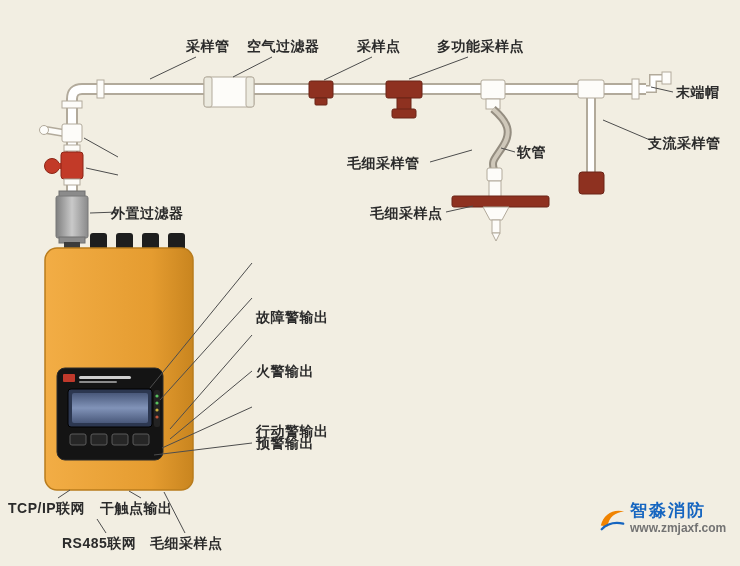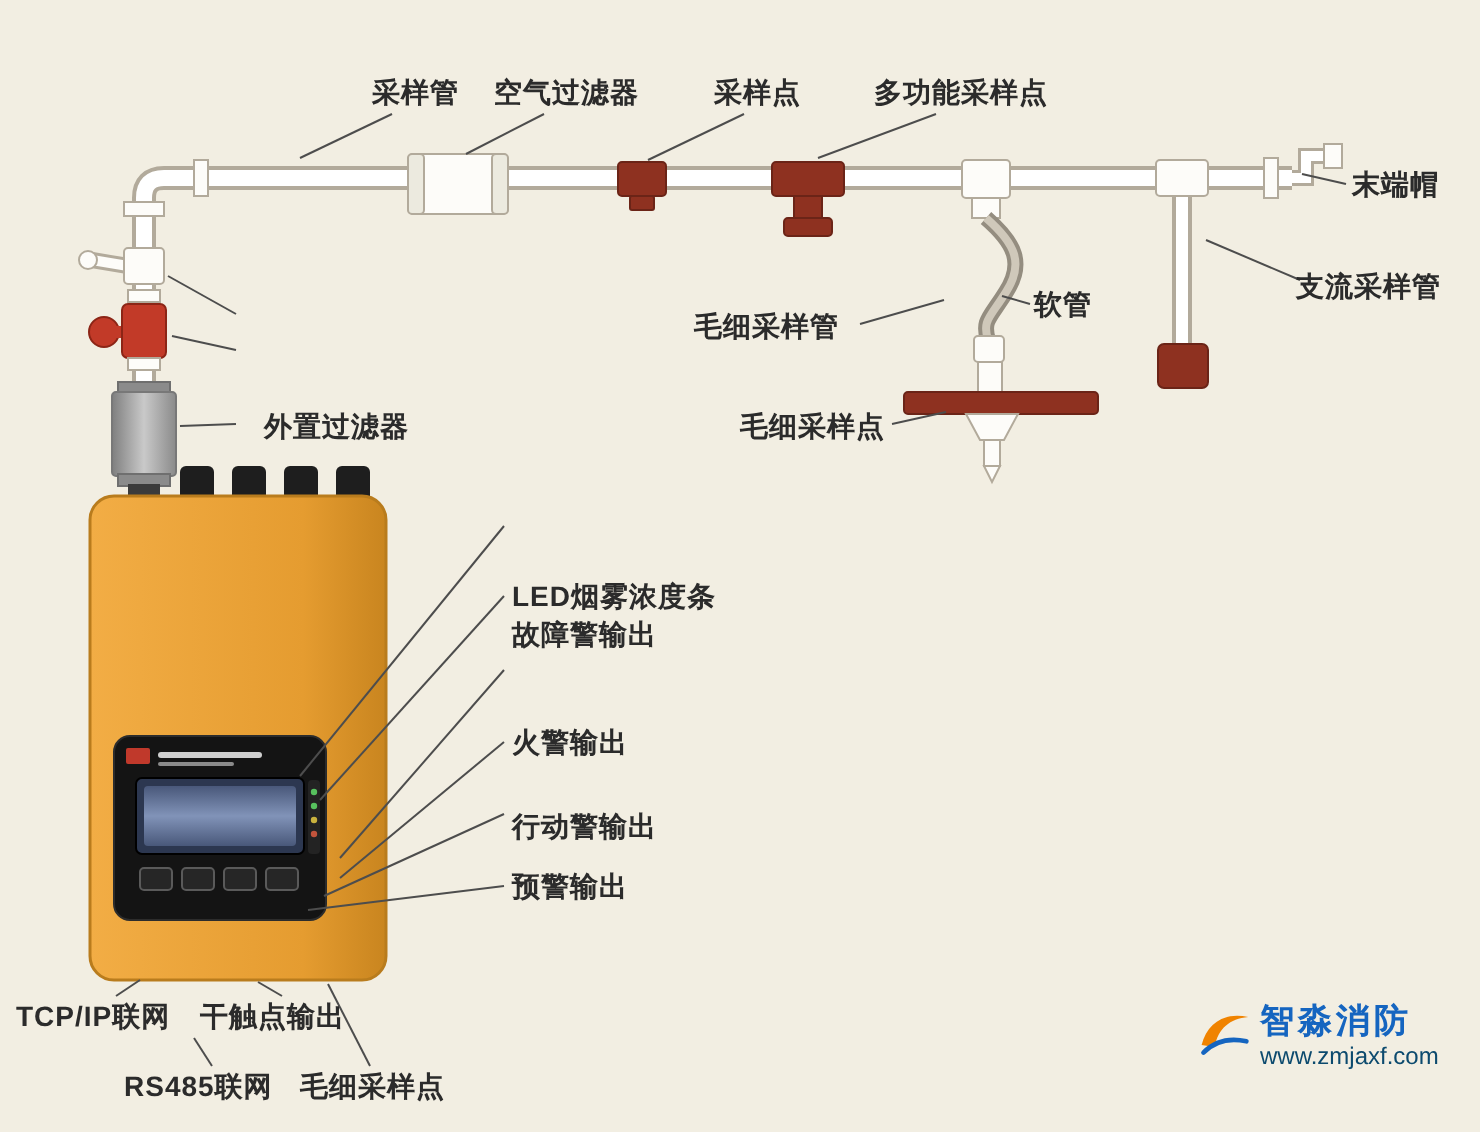--- a/index.html
+++ b/index.html
@@ -9,24 +9,24 @@
   .scene { position:absolute; left:0; top:0; }
   .lbl {
     position:absolute;
     font-size:14px;
     font-weight:600;
     color:#2b2b2b;
     letter-spacing:.5px;
     line-height:18px;
     white-space:pre-line;
   }
-  .brand { position:absolute; left:598px; top:501px; display:flex; align-items:flex-start; gap:4px; }
+  .brand { position:absolute; left:598px; top:501px; display:flex; align-items:center; gap:4px; }
   .brand .txt { display:flex; flex-direction:column; }
   .brand .name { font-size:17px; font-weight:bold; color:#1565c0; letter-spacing:2px; line-height:20px; }
-  .brand .site { font-size:12px; font-weight:normal; color:#0c4a6e; line-height:15px; }
+  .brand .site { font-size:12px; font-weight:bold; color:#737373; line-height:15px; }
 </style>
 </head>
 <body>
 
 <div class="canvas">
 
   <svg class="scene" width="740" height="566" viewBox="0 0 740 566">
     <defs>
       <linearGradient id="orangeGrad" x1="0" y1="0" x2="1" y2="0">
         <stop offset="0" stop-color="#f2ad45"></stop>
@@ -166,26 +166,25 @@
 
   <div class="lbl" style="left:186px;top:37px">采样管</div>
   <div class="lbl" style="left:247px;top:37px">空气过滤器</div>
   <div class="lbl" style="left:357px;top:37px">采样点</div>
   <div class="lbl" style="left:437px;top:37px">多功能采样点</div>
   <div class="lbl" style="left:676px;top:83px">末端帽</div>
   <div class="lbl" style="left:648px;top:134px">支流采样管</div>
   <div class="lbl" style="left:517px;top:143px">软管</div>
   <div class="lbl" style="left:347px;top:154px">毛细采样管</div>
   <div class="lbl" style="left:370px;top:204px">毛细采样点</div>
-  <div class="lbl" style="left:132px;top:204px">外置过滤器</div>
-
-  <div class="lbl" style="left:256px;top:289px">LED烟雾浓度条</div>
+  <div class="lbl" style="left:111px;top:204px">外置过滤器</div>
+
   <div class="lbl" style="left:256px;top:308px">故障警输出</div>
   <div class="lbl" style="left:256px;top:362px">火警输出</div>
-  <div class="lbl" style="left:256px;top:404px">行动警输出</div>
+  <div class="lbl" style="left:256px;top:422px">行动警输出</div>
   <div class="lbl" style="left:256px;top:434px">预警输出</div>
 
   <div class="lbl" style="left:8px;top:499px">TCP/IP联网</div>
   <div class="lbl" style="left:100px;top:499px">干触点输出</div>
   <div class="lbl" style="left:62px;top:534px">RS485联网</div>
   <div class="lbl" style="left:150px;top:534px">毛细采样点</div>
 
   <div class="brand">
     <svg width="28" height="30" viewBox="0 0 30 30">
       <path d="M3 22 C6 10 16 4 28 7 C18 8 12 13 10 23 Z" fill="#f08300"></path>

